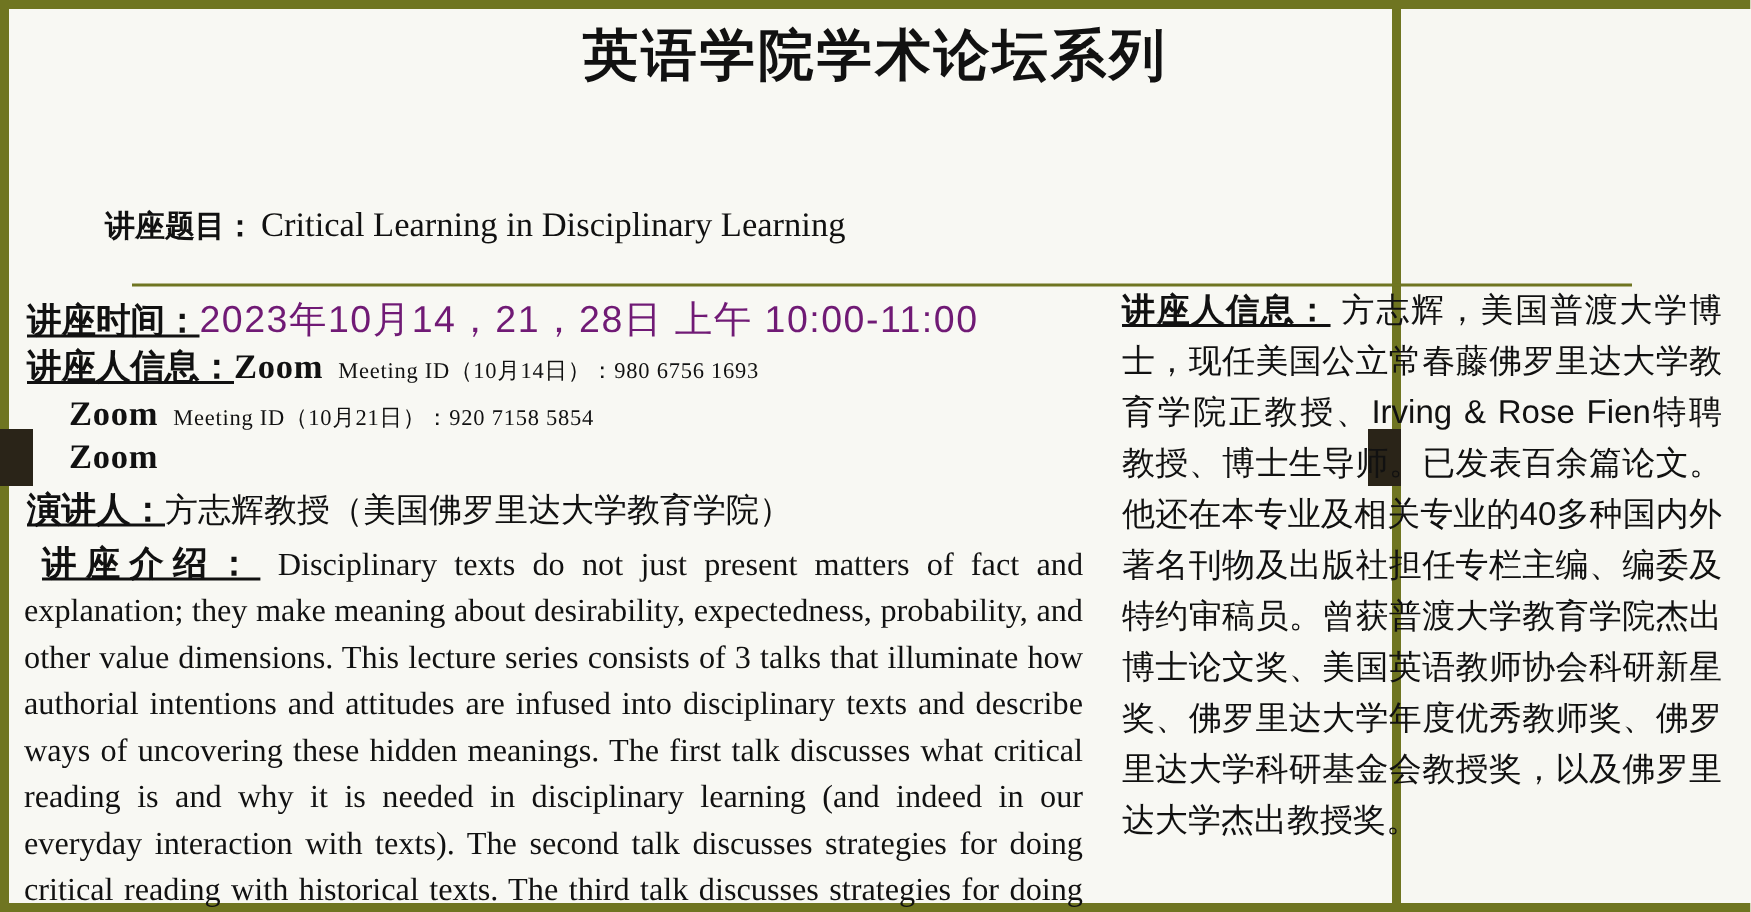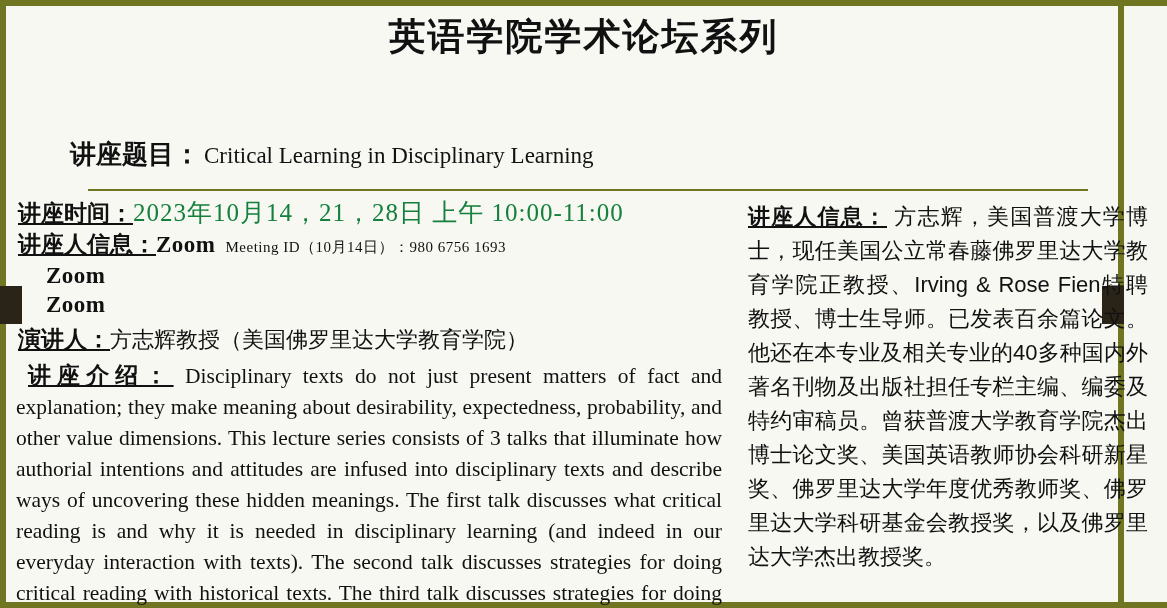--- a/index.html
+++ b/index.html
@@ -9,21 +9,21 @@
   body {
     width: 1167px;
     height: 608px;
     background: #f7f7f2;
     font-family: "Liberation Serif", serif;
     color: #111;
     overflow: hidden;
   }
   .poster {
     position: relative;
-    width: 1124px;
+    width: 934px;
     height: 608px;
     background: #f8f8f3;
     box-sizing: border-box;
   }
   
   .frame-top {
     position: absolute;
     left: 0; top: 0;
     width: 1167px; height: 6px;
     background: #6f7521;
@@ -73,21 +73,21 @@
 
   .topic-row {
     position: absolute;
     left: 70px; top: 137px;
     width: 700px;
     white-space: nowrap;
   }
   .topic-label {
     font-family: "Liberation Sans", sans-serif;
     font-weight: bold;
-    font-size: 26px;
+    font-size: 20px;
     color: #111;
   }
   .topic-value {
     font-family: "Liberation Serif", serif;
     font-size: 23px;
     color: #111;
   }
 
   .divider {
     position: absolute;
@@ -110,24 +110,24 @@
     white-space: nowrap;
   }
   .lbl {
     font-family: "Liberation Sans", sans-serif;
     font-weight: bold;
     font-size: 23px;
     color: #111;
     text-decoration: underline;
   }
   .time-val {
-    font-family: Liberation Serif, serif;
+    font-family: Liberation Sans, sans-serif;
     font-size: 25px;
     letter-spacing: 1px;
-    color: #15803d;
+    color: #701a75;
   }
   .zoom-line {
     display: flex;
     align-items: baseline;
     white-space: nowrap;
     margin-top: 3px;
   }
   .zoom-word {
     font-family: "Liberation Serif", serif;
     font-weight: bold;
@@ -162,21 +162,21 @@
   }
   .intro .lbl {
     font-size: 23px;
     margin-left: 12px;
   }
 
   
   .right-col {
     position: absolute;
     left: 748px;
-    top: 200px;
+    top: 190px;
     width: 400px;
     font-family: "Liberation Sans", sans-serif;
     font-size: 22px;
     line-height: 34px;
     text-align: justify;
     color: #111;
   }
   .right-col .lbl {
     font-size: 22px;
   }
@@ -213,20 +213,21 @@
     </div>
 
     <div class="row">
       <span class="lbl">讲座人信息：</span>
       <span class="zoom-word">Zoom</span>
       <span class="zoom-meta">Meeting ID（10月14日）：980 6756 1693</span>
     </div>
 
     <div class="zoom-line zoom-indent">
       <span class="zoom-word">Zoom</span>
+      <span class="zoom-meta">Meeting ID（10月21日）：920 7158 5854</span>
     </div>
 
     <div class="zoom-line zoom-indent">
       <span class="zoom-word">Zoom</span>
     </div>
 
     <div class="row" style="margin-top:6px;">
       <span class="lbl">演讲人：</span>
       <span class="speaker-val">方志辉教授（美国佛罗里达大学教育学院）</span>
     </div>

